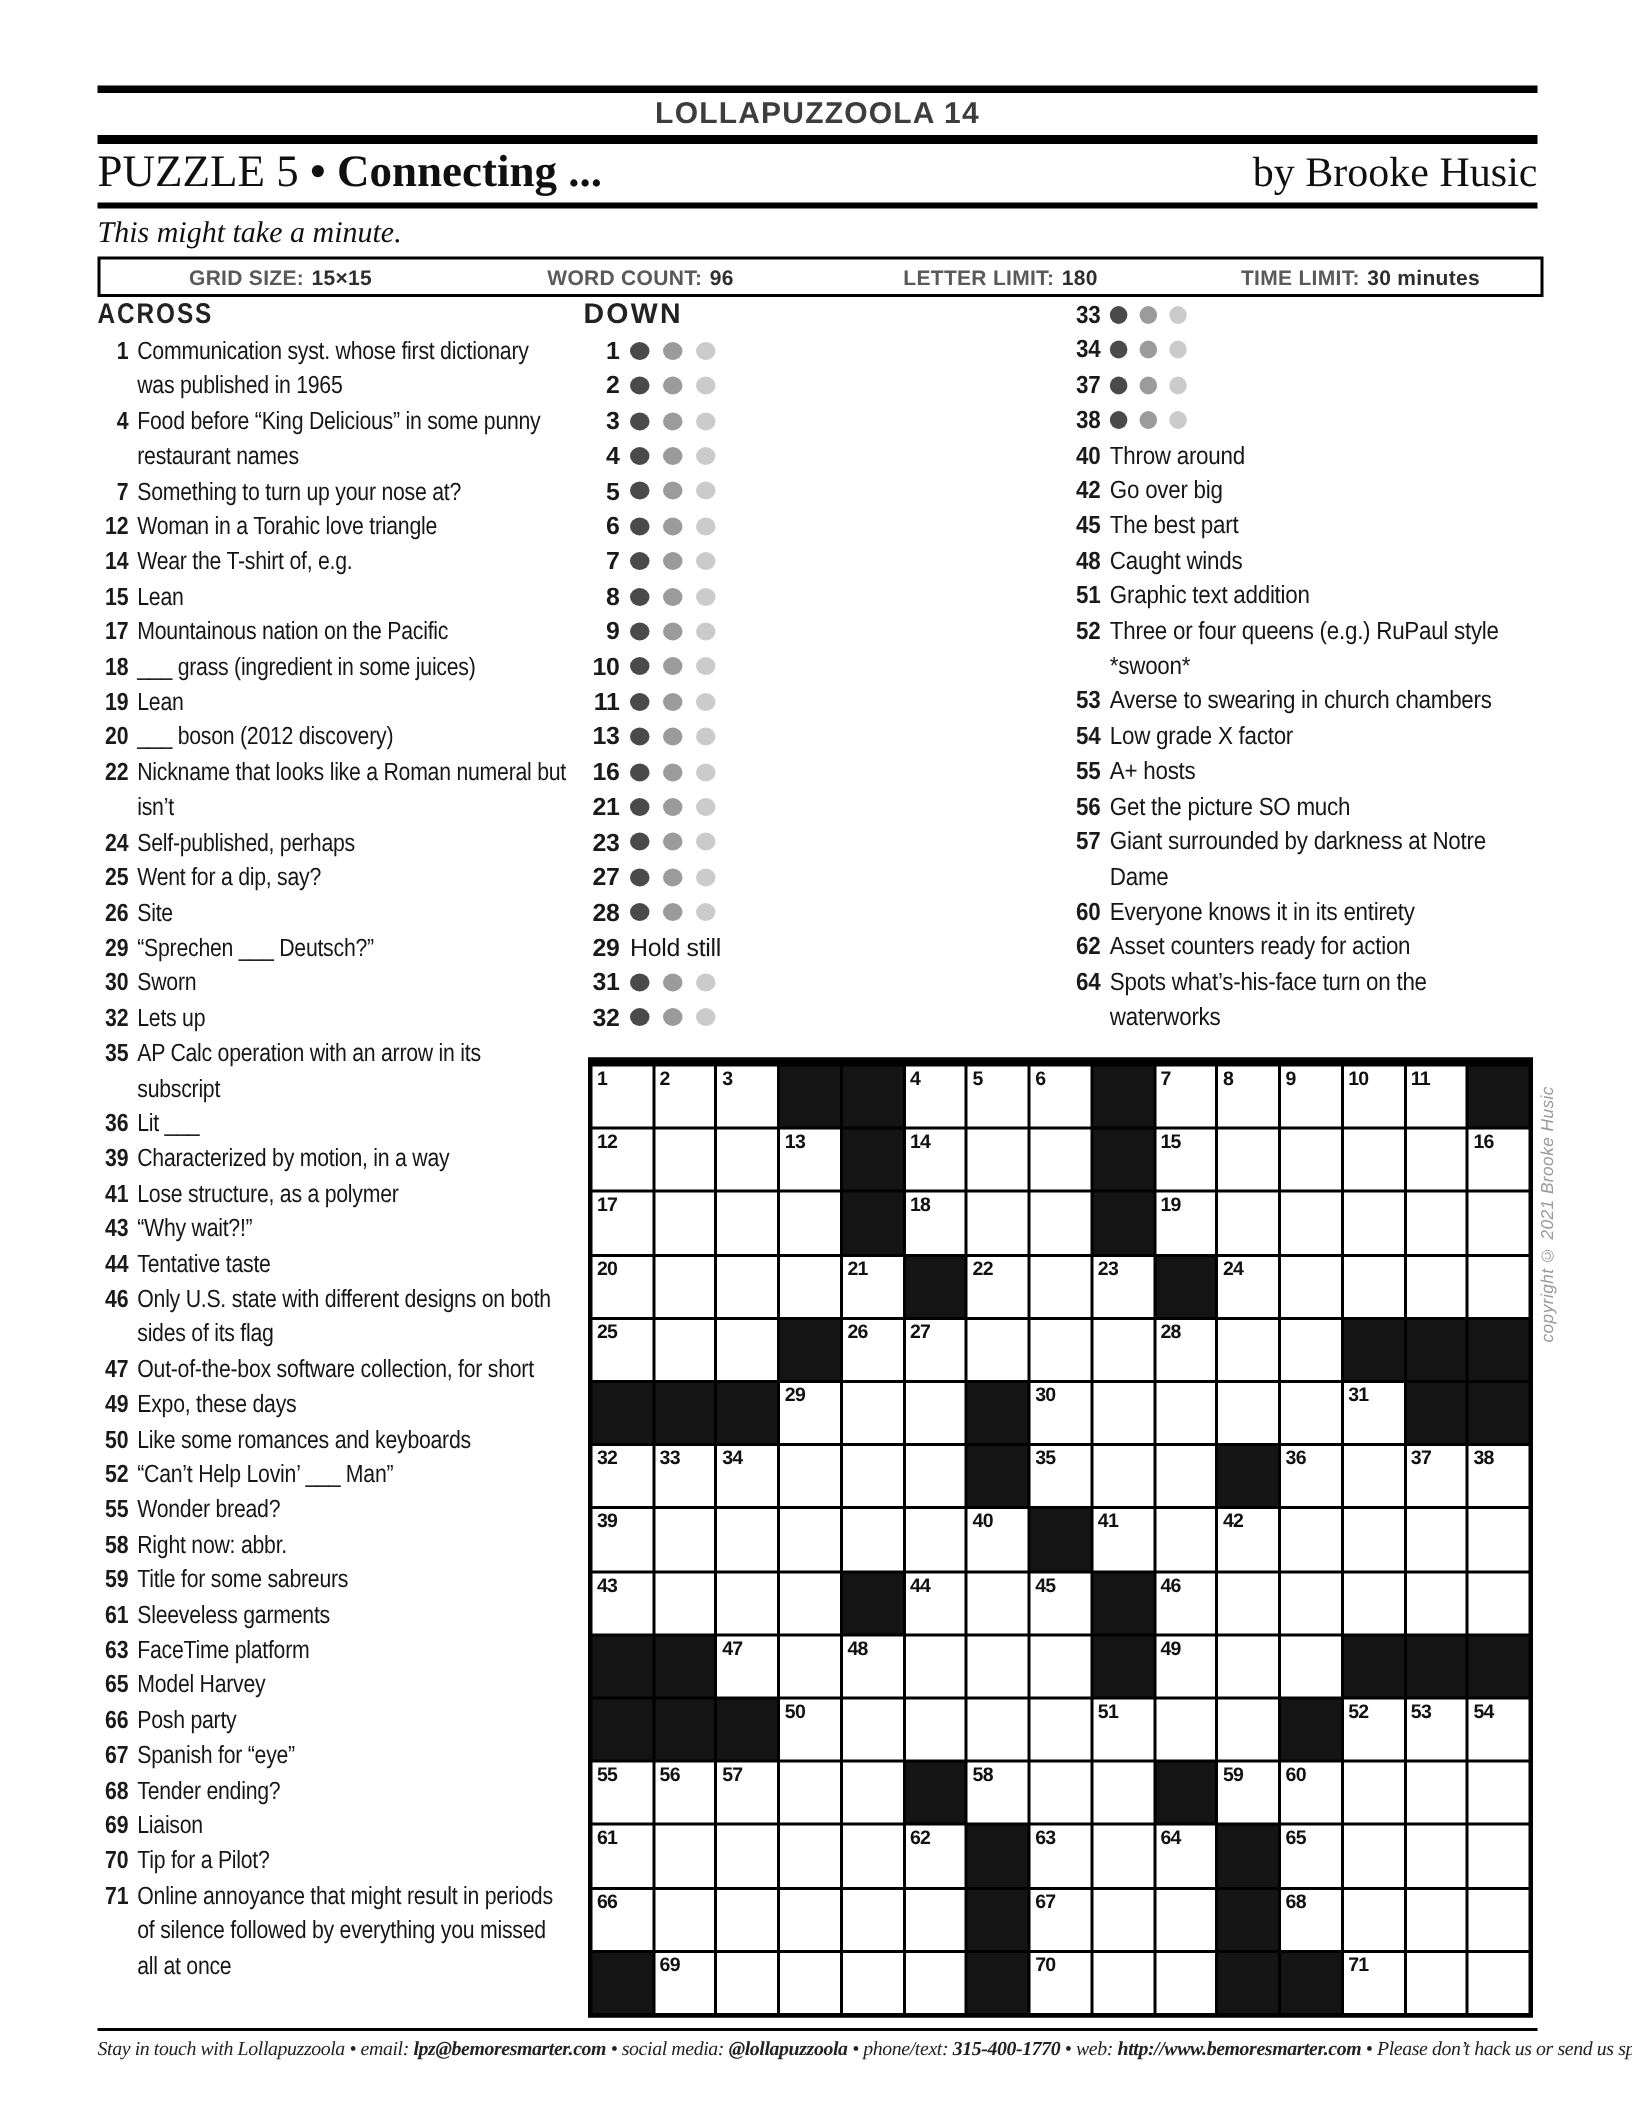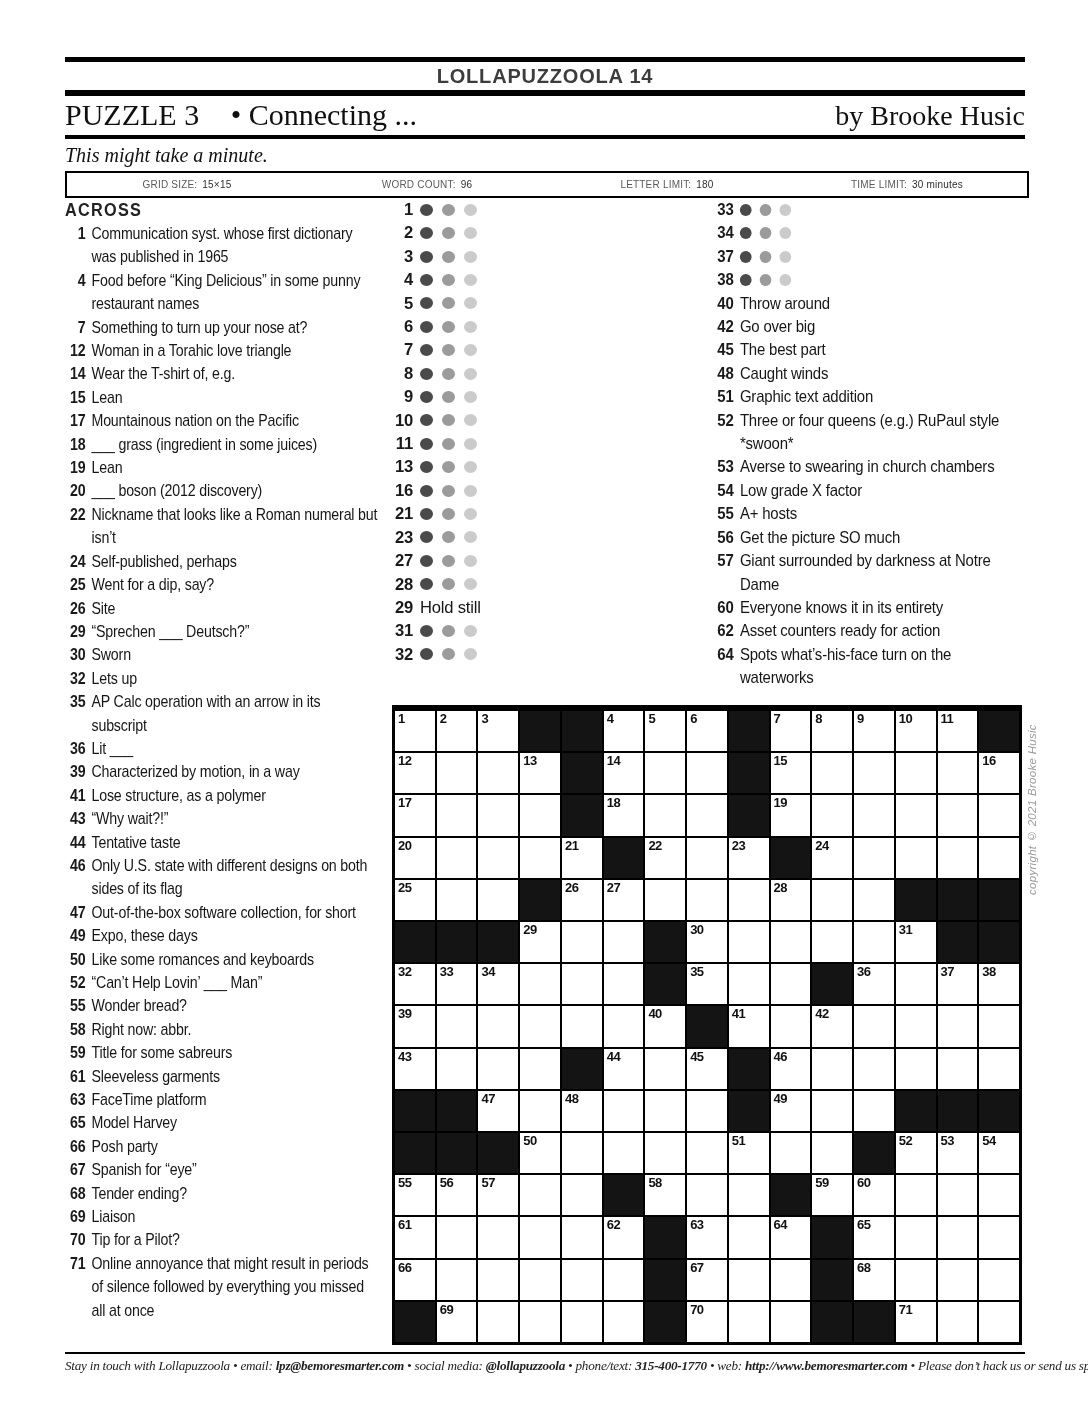--- a/index.html
+++ b/index.html
@@ -18,36 +18,36 @@
   .band-title{font-weight:bold;font-size:20px;letter-spacing:.8px;color:#3d3d3d;}
   .band-sub{font-size:20px;color:#8f8f8f;letter-spacing:.4px;}
   
   .title-row{
     position:absolute;left:65px;width:960px;top:97px;height:42px;
     border-bottom:4px solid #000;display:flex;justify-content:space-between;
     align-items:flex-end;font-family:"Liberation Serif",serif;box-sizing:border-box;
     padding-bottom:3px;
   }
   .puzzle-title{font-size:30px;color:#101010;}
-  .puzzle-title .bold{font-weight:normal;margin-left:24px;}
+  .puzzle-title .bold{font-weight:bold;}
   .byline{font-size:28px;color:#101010;}
   
   .note-row{
     position:absolute;left:65px;width:960px;top:144px;
     display:flex;justify-content:space-between;align-items:baseline;
     font-family:"Liberation Serif",serif;font-size:20px;color:#101010;
   }
   .note-left{font-style:italic;}
   
   .info-bar{
     position:absolute;left:65px;width:960px;top:171px;height:23px;
     border:2px solid #000;display:flex;box-sizing:content-box;
   }
   .info-cell{flex:1;display:flex;align-items:center;justify-content:center;
-    font-size:10px;letter-spacing:.2px;white-space:nowrap;}
+    font-size:14px;letter-spacing:.2px;white-space:nowrap;font-weight:bold;}
   .info-label{color:#5a5a5a;margin-right:5px;}
   .info-value{color:#2e2e2e;}
   
   .col{position:absolute;top:198px;}
   .col-across{left:65px;width:366px;transform:scaleX(.855);transform-origin:0 0;}
   .col-down1{left:389px;width:300px;}
   .col-down2{left:712px;width:345px;transform:scaleX(.9);transform-origin:0 0;}
   .clue-heading{font-weight:bold;font-size:19px;letter-spacing:1.5px;
     color:#222;height:24px;line-height:24px;}
   .clue{display:flex;line-height:23.4px;font-size:16.6px;letter-spacing:-.2px;}
@@ -87,21 +87,21 @@
 </style>
 </head>
 <body>
 
 <div class="header-band">
   <span class="band-title">LOLLAPUZZOOLA 14</span>
 </div>
 
 <div class="title-row">
   <div class="puzzle-title">
-    <span>PUZZLE 3 </span><span class="bold">• Connecting ...</span>
+    <span>PUZZLE 5 </span><span class="bold">• Connecting ...</span>
   </div>
   <div class="byline">by Brooke Husic</div>
 </div>
 
 <div class="note-row">
   <span class="note-left">This might take a minute.</span>
 </div>
 
 <div class="info-bar">
     <div class="info-cell">
@@ -282,20 +282,21 @@
         <span class="txt">Tip for a Pilot?</span>
       </div>
       <div class="clue">
         <span class="num">71</span>
         <span class="txt">Online annoyance that might result in periods of silence followed by everything you missed all at once</span>
       </div>
     </div>
 </div>
 
 <div class="col col-down1">
+  <div class="clue-heading">DOWN</div>
   <div id="down-list-1">
       <div class="clue">
         <span class="num">1</span>
         <span class="dots">
           <span class="dot" style="background: rgb(74, 74, 74);"></span>
           <span class="dot" style="background: rgb(155, 155, 155);"></span>
           <span class="dot" style="background: rgb(203, 203, 203);"></span>
         </span>
       </div>
       <div class="clue">

